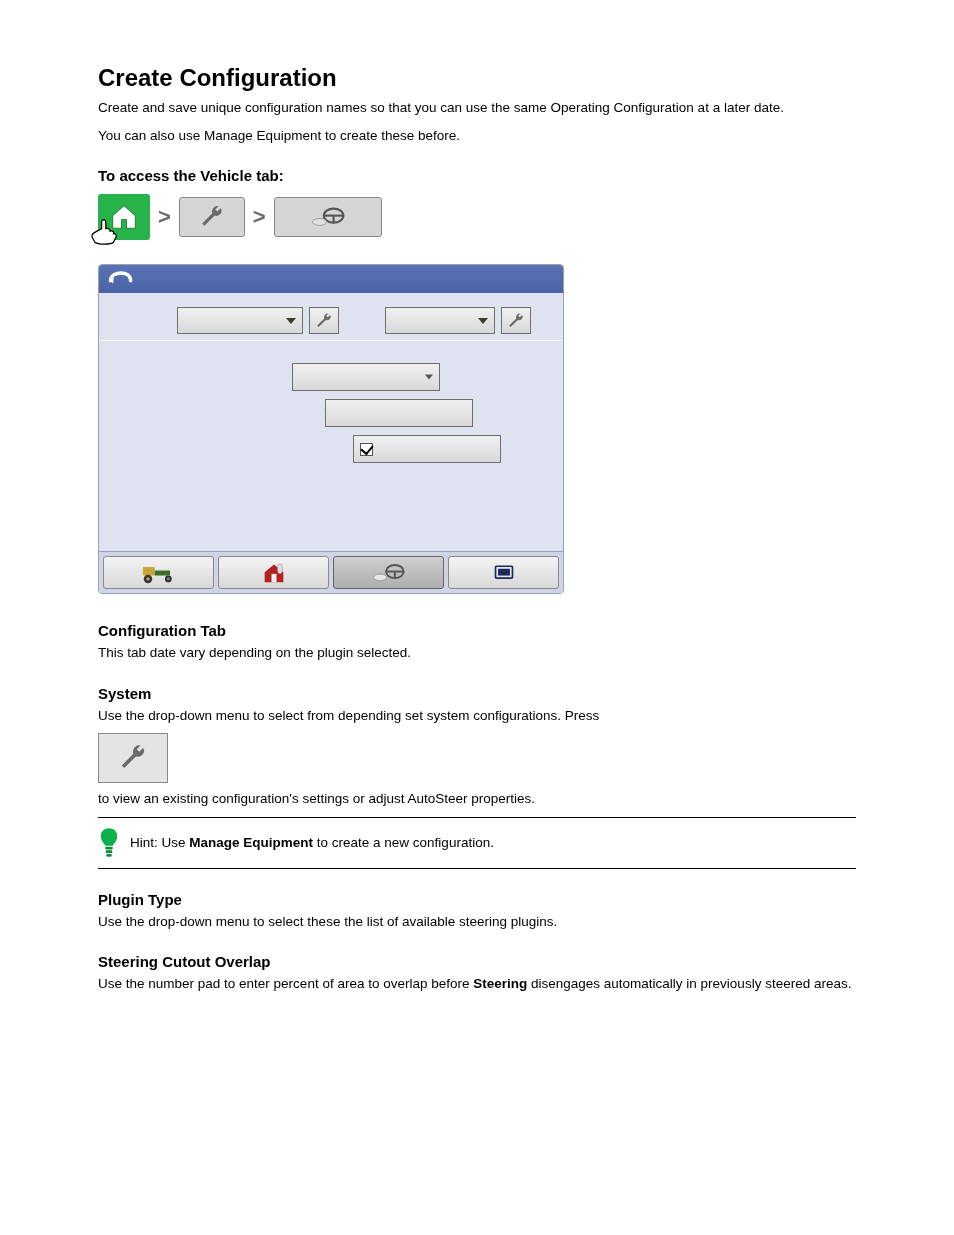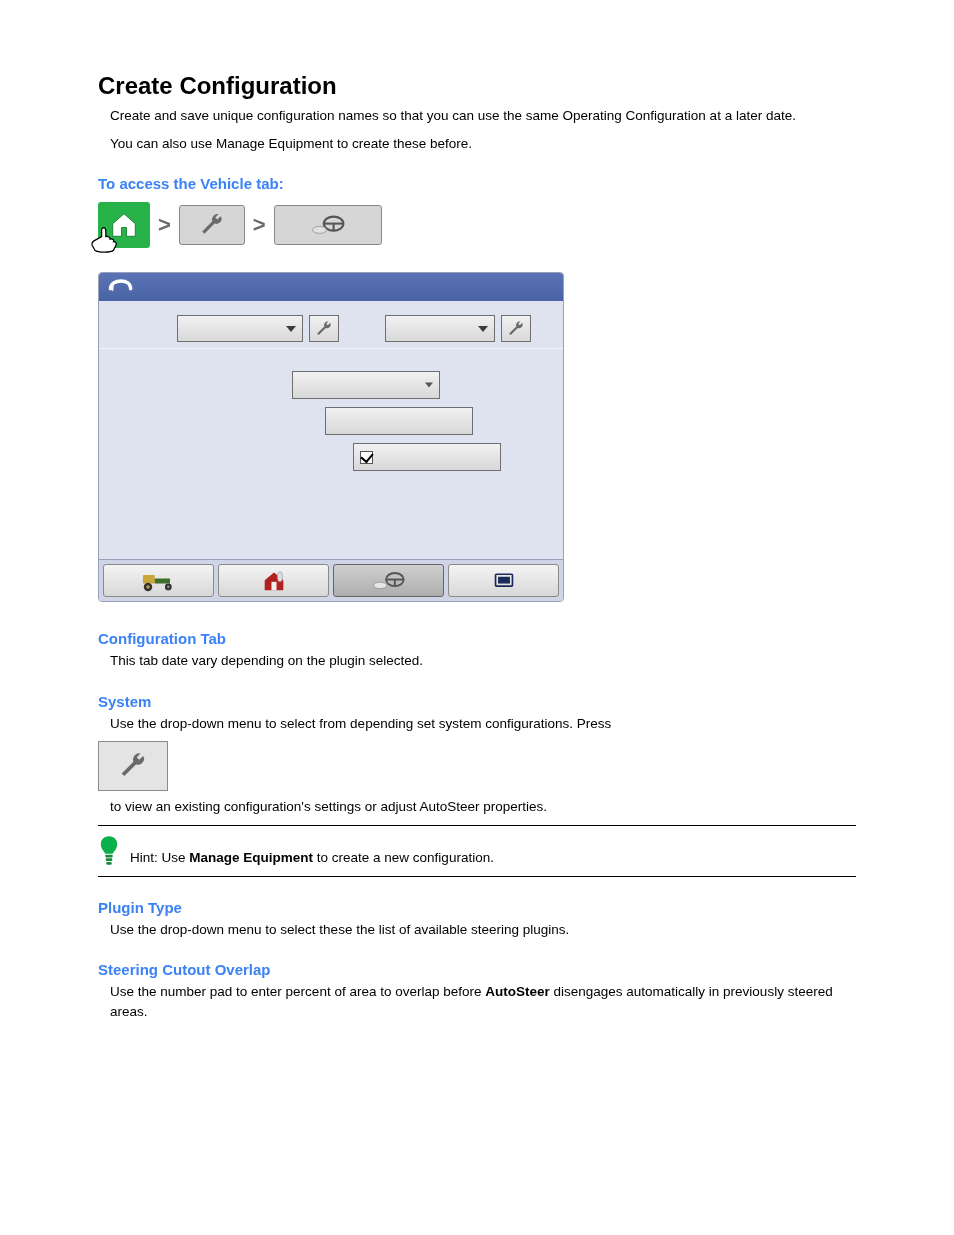--- a/index.html
+++ b/index.html
@@ -8,31 +8,31 @@
     padding: 60px 98px 60px 98px;
     font-family: Arial, Helvetica, sans-serif;
     font-size: 13px;
     color: #000;
     background: #fff;
     width: 954px;
   }
   h1 {
     font-size: 24px;
     font-weight: bold;
-    margin: 12px 0 6px 0;
+    margin: 4px 0 6px 0;
     color: #000;
   }
   h2 {
     font-size: 15px;
     font-weight: bold;
     margin: 22px 0 4px 0;
-    color: #3b82f6;
+    color: #000000;
   }
   p {
-    margin: 0 0 8px 12px;
+    margin: 0 0 8px 0;
     line-height: 1.45;
     font-size: 13.5px;
   }
   .breadcrumb {
     display: flex;
     align-items: center;
     gap: 6px;
     margin: 10px 0 24px 0;
   }
   .bc-btn {
@@ -202,21 +202,21 @@
     border: 1px solid #8a8a8a;
     display: flex;
     align-items: center;
     justify-content: center;
     margin-bottom: 6px;
     margin-top: 4px;
   }
   .small-wrench-box svg { width:30px; height:30px; color:#6a6a6a; }
   .hint-row {
     display: flex;
-    align-items: flex-end;
+    align-items: center;
     gap: 10px;
     border-top: 1px solid #000;
     border-bottom: 1px solid #000;
     padding: 8px 0;
     margin: 4px 0 20px 0;
   }
   .lightbulb { width: 22px; height: 34px; color: #0ab04a; flex: none;}
   .sub { font-size: 13.5px; }
   .label-span { font-size: 12px; }
 </style>
@@ -360,14 +360,14 @@
   <p class="sub" style="margin:0">
     <span>Hint: Use </span><b>Manage Equipment</b><span> to create a new configuration.</span>
   </p>
 </div>
 
 <h2>Plugin Type</h2>
 <p>Use the drop-down menu to select these the list of available steering plugins.</p>
 
 <h2>Steering Cutout Overlap</h2>
 <p>
-  <span>Use the number pad to enter percent of area to overlap before </span><b>AutoSteer</b><span> disengages automatically in previously steered areas.</span>
+  <span>Use the number pad to enter percent of area to overlap before </span><b>Steering</b><span> disengages automatically in previously steered areas.</span>
 </p>
 
 </body></html>

